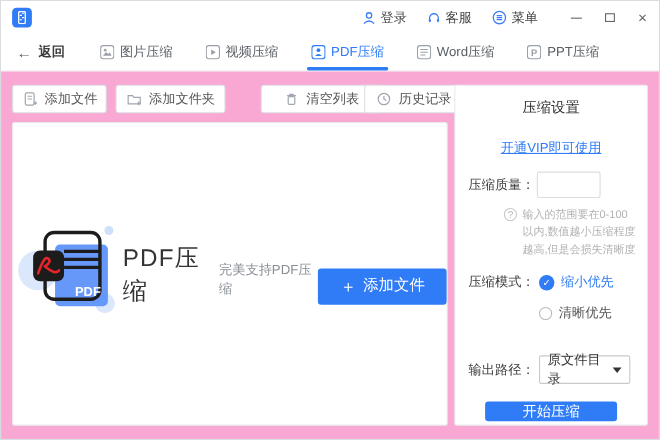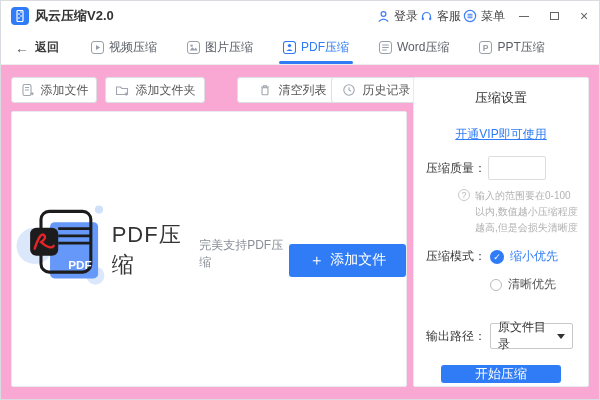--- a/index.html
+++ b/index.html
@@ -3,21 +3,21 @@
 <meta charset="utf-8">
 <style>
   * { margin:0; padding:0; box-sizing:border-box; }
   html,body { width:600px; height:400px; font-family:"Liberation Sans","DejaVu Sans",sans-serif; }
   .window { width:600px; height:400px; background:#fff; border:1px solid #d8dbe0; display:flex; flex-direction:column; overflow:hidden; }
 
   
   .titlebar { height:30px; display:flex; align-items:center; padding:0 8px 0 10px; background:#fff; flex:0 0 auto; }
   .app-logo { width:18px; height:18px; background:#2f7cf6; border-radius:4px; margin-right:6px; display:flex; align-items:center; justify-content:center; }
   .app-title { font-size:13px; color:#333; font-weight:bold; }
-  .titlebar-right { margin-left:auto; display:flex; align-items:center; gap:2px; }
+  .titlebar-right { margin-left:auto; display:flex; align-items:center; gap:18px; }
   .tb-link { display:flex; align-items:center; gap:4px; font-size:12px; color:#444; cursor:pointer; }
   .win-controls { display:flex; align-items:center; gap:16px; margin-left:10px; }
   .wc { width:14px; height:14px; display:flex; align-items:center; justify-content:center; cursor:pointer; color:#666; }
   .wc-min i { display:block; width:10px; height:1px; background:#666; }
   .wc-max i { display:block; width:9px; height:8px; border:1px solid #666; }
   .wc-close { font-size:14px; line-height:1; }
 
   
   .tabbar { height:34px; display:flex; align-items:stretch; border-bottom:1px solid #ececec; background:#fff; flex:0 0 auto; padding:0 14px; }
   .back-btn { display:flex; align-items:center; gap:6px; font-size:12px; color:#3c3c3c; font-weight:bold; cursor:pointer; margin-right:32px; }
@@ -75,21 +75,20 @@
 
 <div class="window">
 
   <div class="titlebar">
     <div class="app-logo">
       <svg width="12" height="12" viewBox="0 0 12 12">
           <rect x="3" y="0.5" width="6" height="11" rx="1" fill="none" stroke="#fff" stroke-width="1.2"></rect>
           <path d="M6 2 h2 M4 4 h2 M6 6 h2 M4 8 h2" stroke="#fff" stroke-width="1"></path>
         </svg>
     </div>
-    <span class="app-title">风云压缩V2.0</span>
     <div class="titlebar-right">
       <div class="tb-link">
         <svg width="13" height="13" viewBox="0 0 13 13">
             <circle cx="6.5" cy="4" r="2.4" fill="none" stroke="#3f7ef7" stroke-width="1.2"></circle>
             <path d="M1.8 11.5 Q6.5 6.8 11.2 11.5" fill="none" stroke="#3f7ef7" stroke-width="1.2"></path>
           </svg>
         <span>登录</span>
       </div>
       <div class="tb-link">
         <svg width="13" height="13" viewBox="0 0 13 13">
@@ -120,31 +119,31 @@
 
   <div class="tabbar">
     <div class="back-btn">
       <span class="back-arrow">←</span>
       <span>返回</span>
     </div>
     <div class="tabs">
       <div class="tab">
         <svg width="13" height="13" viewBox="0 0 13 13">
             <rect x="0.5" y="0.5" width="12" height="12" rx="2.5" fill="none" stroke="#99a0a8" stroke-width="1"></rect>
-            <path d="M5 4 L9.2 6.5 L5 9 Z" fill="#99a0a8"></path>
-          </svg>
-        <span>视频压缩</span>
-      </div>
-      <div class="tab">
-        <svg width="13" height="13" viewBox="0 0 13 13">
-            <rect x="0.5" y="0.5" width="12" height="12" rx="2.5" fill="none" stroke="#99a0a8" stroke-width="1"></rect>
             <circle cx="4.6" cy="4.6" r="1.2" fill="#99a0a8"></circle>
             <path d="M2.6 9.6 L5.4 6.2 L7.4 8.2 L8.9 6.6 L10.4 9.6 Z" fill="#99a0a8"></path>
           </svg>
         <span>图片压缩</span>
+      </div>
+      <div class="tab">
+        <svg width="13" height="13" viewBox="0 0 13 13">
+            <rect x="0.5" y="0.5" width="12" height="12" rx="2.5" fill="none" stroke="#99a0a8" stroke-width="1"></rect>
+            <path d="M5 4 L9.2 6.5 L5 9 Z" fill="#99a0a8"></path>
+          </svg>
+        <span>视频压缩</span>
       </div>
       <div class="tab active">
         <svg width="13" height="13" viewBox="0 0 13 13">
             <rect x="0.5" y="0.5" width="12" height="12" rx="2.5" fill="none" stroke="#2f7cf6" stroke-width="1.1"></rect>
             <circle cx="6.5" cy="4.6" r="1.7" fill="#2f7cf6"></circle>
             <path d="M3.4 10 Q6.5 6.4 9.6 10 Z" fill="#2f7cf6"></path>
           </svg>
         <span>PDF压缩</span>
       </div>
       <div class="tab">

